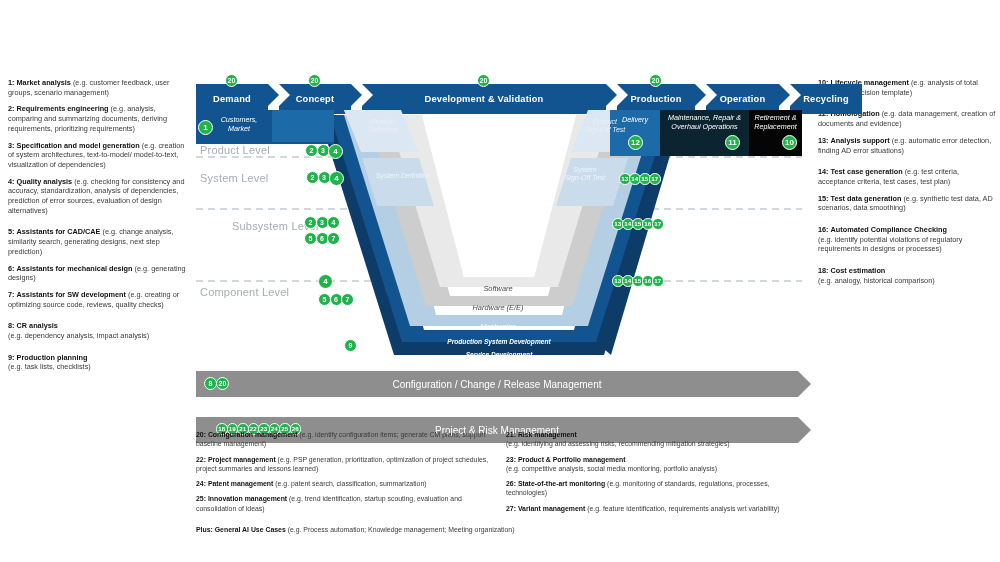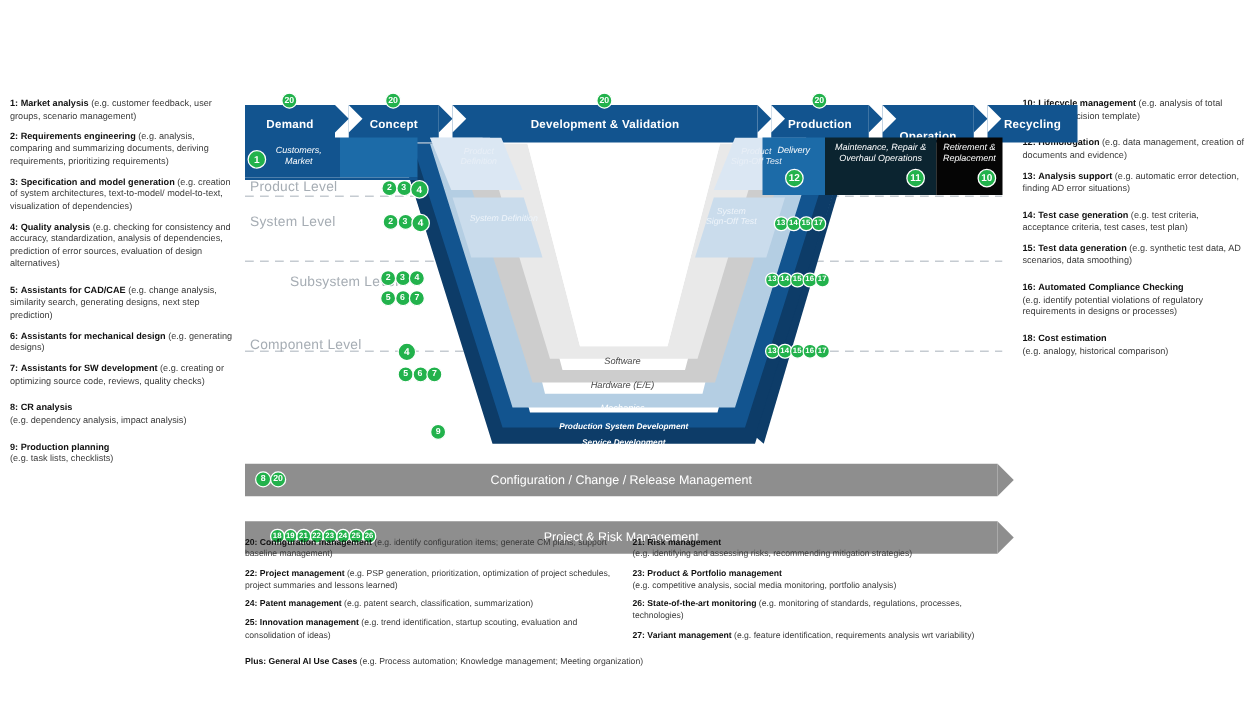--- a/index.html
+++ b/index.html
@@ -100,21 +100,21 @@
   <div class="ph" style="left:166px;width:244px;">
     <span class="arrownotch"></span>
       <span>Development &amp; Validation</span>
       <span class="arrowtip"></span>
     </div>
   <div class="ph" style="left:421px;width:78px;">
     <span class="arrownotch"></span>
       <span>Production</span>
       <span class="arrowtip"></span>
     </div>
-  <div class="ph" style="left:510px;width:73px;align-items:flex-end;">
+  <div class="ph" style="left:510px;width:73px;">
     <span class="arrownotch"></span>
       <span>Operation</span>
       <span class="arrowtip"></span>
     </div>
   <div class="ph" style="left:594px;width:72px;">
     <span class="arrownotch"></span>
       <span>Recycling</span>
     </div>
 
   <span class="pbadge b" style="left:29px;">20</span>
@@ -186,21 +186,21 @@
 
   <div class="boxtxt" style="left:252px;top:175px;width:100px;color:#4a4a4a;font-size:7.4px;">Software</div>
   <div class="boxtxt" style="left:244px;top:194px;width:116px;color:#4a4a4a;font-size:7.4px;">Hardware (E/E)</div>
   <div class="boxtxt" style="left:252px;top:213px;width:100px;color:#ffffff;font-size:7.4px;">Mechanics</div>
   <div class="boxtxt" style="left:210px;top:228px;width:186px;color:#ffffff;font-size:6.6px;font-weight:bold;">Production System Development</div>
   <div class="boxtxt" style="left:210px;top:241px;width:186px;color:#ffffff;font-size:6.6px;font-weight:bold;">Service Development</div>
 
   <div class="vlabel" style="left:4px;top:34px;">Product Level</div>
   <div class="vlabel" style="left:4px;top:62px;">System Level</div>
   <div class="vlabel" style="left:4px;top:110px;margin-left:32px;">Subsystem Level</div>
-  <div class="vlabel" style="left:4px;top:160px;">Component Level</div>
+  <div class="vlabel" style="left:4px;top:176px;">Component Level</div>
 
   <div class="brow" style="left:109px;top:34px;">
     <span class="b">2</span>
     <span class="b">3</span>
     <span class="b lg">4</span>
   </div>
   <div class="brow" style="left:110px;top:61px;">
     <span class="b">2</span>
     <span class="b">3</span>
     <span class="b lg">4</span>

